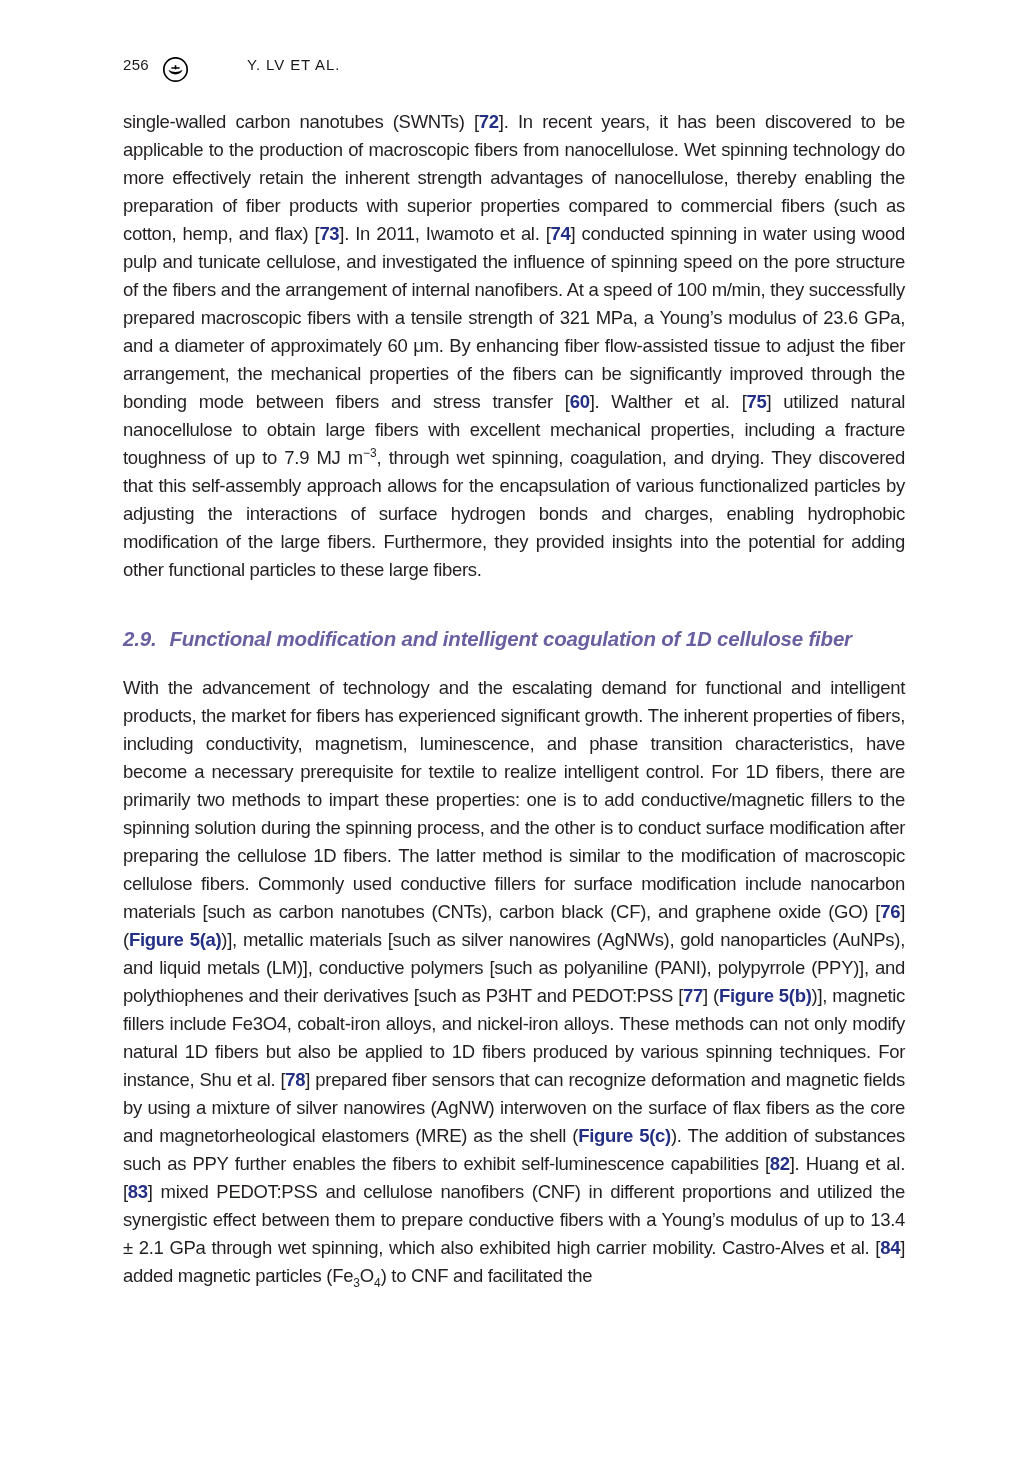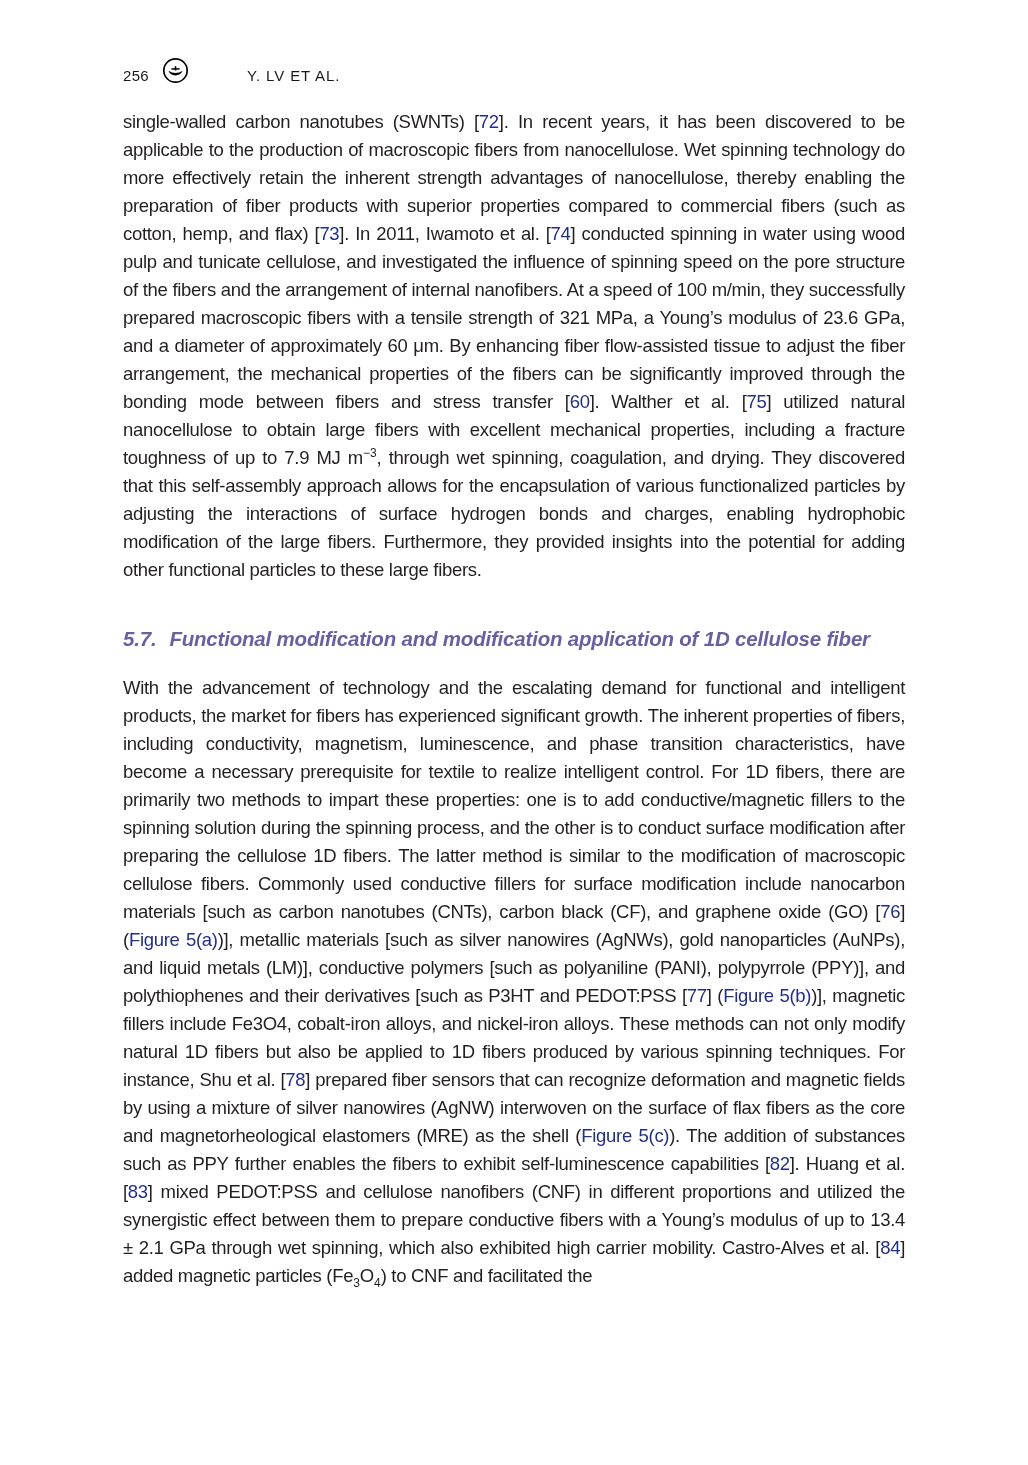--- a/index.html
+++ b/index.html
@@ -8,31 +8,31 @@
     --heading:#6a5fa0;
   }
   *{box-sizing:border-box;}
   html,body{margin:0;padding:0;}
   body{
     width:1028px;height:1465px;overflow:hidden;background:#ffffff;
     font-family:"Liberation Sans", sans-serif;color:var(--body_text);
   }
   .page{padding:56px 123px 0 123px;}
   .running-header{
-    display:flex;align-items:flex-end;gap:13px;height:28px;margin-bottom:24px;
+    display:flex;align-items:flex-start;gap:13px;height:28px;margin-bottom:24px;
     font-size:15px;color:#1a1a1a;
   }
   .page-number{letter-spacing:0.3px;}
   .logo{width:27px;height:27px;flex:0 0 auto;display:block;}
   .running-title{letter-spacing:0.9px;margin-left:45px;}
   p.body{
     margin:0;font-size:18.5px;line-height:28px;text-align:justify;
     letter-spacing:-0.3px;color:var(--body_text);
   }
-  .ref{color:var(--link);cursor:pointer;}
+  .ref{color:var(--link);cursor:pointer;font-weight:bold;}
   sup,sub{font-size:12px;line-height:0;letter-spacing:0;}
   h2.section-heading{
     margin:41px 0 21px 0;font-size:20.5px;line-height:28px;
     font-weight:bold;font-style:italic;color:var(--heading);letter-spacing:-0.2px;
   }
   h2.section-heading .sec-num{margin-right:13px;}
 </style>
 </head>
 <body>
 
@@ -45,18 +45,18 @@
       <path d="M6.3 13.8 q7.2 4.6 14.4 0 q-2.1 4.6 -7.2 4.6 q-5.1 0 -7.2 -4.6 z" fill="#000"></path>
       <rect x="12.7" y="9.2" width="1.6" height="4.2" fill="#000"></rect>
       <rect x="9.4" y="11.2" width="8.2" height="1.5" fill="#000"></rect>
     </svg>
     <span class="running-title">Y. LV ET AL.</span>
   </div>
 
   <p class="body">single-walled carbon nanotubes (SWNTs) [<span class="ref">72</span>]. In recent years, it has been discovered to be applicable to the production of macroscopic fibers from nanocellulose. Wet spinning technology do more effectively retain the inherent strength advantages of nanocellulose, thereby enabling the preparation of fiber products with superior properties compared to commercial fibers (such as cotton, hemp, and flax) [<span class="ref">73</span>]. In 2011, Iwamoto et al. [<span class="ref">74</span>] conducted spinning in water using wood pulp and tunicate cellulose, and investigated the influence of spinning speed on the pore structure of the fibers and the arrangement of internal nanofibers. At a speed of 100 m/min, they successfully prepared macroscopic fibers with a tensile strength of 321 MPa, a Young’s modulus of 23.6 GPa, and a diameter of approximately 60 μm. By enhancing fiber flow-assisted tissue to adjust the fiber arrangement, the mechanical properties of the fibers can be significantly improved through the bonding mode between fibers and stress transfer [<span class="ref">60</span>]. Walther et al. [<span class="ref">75</span>] utilized natural nanocellulose to obtain large fibers with excellent mechanical properties, including a fracture toughness of up to 7.9 MJ m<sup>−3</sup>, through wet spinning, coagulation, and drying. They discovered that this self-assembly approach allows for the encapsulation of various functionalized particles by adjusting the interactions of surface hydrogen bonds and charges, enabling hydrophobic modification of the large fibers. Furthermore, they provided insights into the potential for adding other functional particles to these large fibers.</p>
 
   <h2 class="section-heading">
-    <span class="sec-num">5.7.</span><span>Functional modification and modification application of 1D cellulose fiber</span>
+    <span class="sec-num">2.9.</span><span>Functional modification and intelligent coagulation of 1D cellulose fiber</span>
   </h2>
 
   <p class="body">With the advancement of technology and the escalating demand for functional and intelligent products, the market for fibers has experienced significant growth. The inherent properties of fibers, including conductivity, magnetism, luminescence, and phase transition characteristics, have become a necessary prerequisite for textile to realize intelligent control. For 1D fibers, there are primarily two methods to impart these properties: one is to add conductive/magnetic fillers to the spinning solution during the spinning process, and the other is to conduct surface modification after preparing the cellulose 1D fibers. The latter method is similar to the modification of macroscopic cellulose fibers. Commonly used conductive fillers for surface modification include nanocarbon materials [such as carbon nanotubes (CNTs), carbon black (CF), and graphene oxide (GO) [<span class="ref">76</span>] (<span class="ref">Figure 5(a)</span>)], metallic materials [such as silver nanowires (AgNWs), gold nanoparticles (AuNPs), and liquid metals (LM)], conductive polymers [such as polyaniline (PANI), polypyrrole (PPY)], and polythiophenes and their derivatives [such as P3HT and PEDOT:PSS [<span class="ref">77</span>] (<span class="ref">Figure 5(b)</span>)], magnetic fillers include Fe3O4, cobalt-iron alloys, and nickel-iron alloys. These methods can not only modify natural 1D fibers but also be applied to 1D fibers produced by various spinning techniques. For instance, Shu et al. [<span class="ref">78</span>] prepared fiber sensors that can recognize deformation and magnetic fields by using a mixture of silver nanowires (AgNW) interwoven on the surface of flax fibers as the core and magnetorheological elastomers (MRE) as the shell (<span class="ref">Figure 5(c)</span>). The addition of substances such as PPY further enables the fibers to exhibit self-luminescence capabilities [<span class="ref">82</span>]. Huang et al. [<span class="ref">83</span>] mixed PEDOT:PSS and cellulose nanofibers (CNF) in different proportions and utilized the synergistic effect between them to prepare conductive fibers with a Young’s modulus of up to 13.4 ± 2.1 GPa through wet spinning, which also exhibited high carrier mobility. Castro-Alves et al. [<span class="ref">84</span>] added magnetic particles (Fe<sub>3</sub>O<sub>4</sub>) to CNF and facilitated the</p>
 
 </div>
 
 </body></html>

